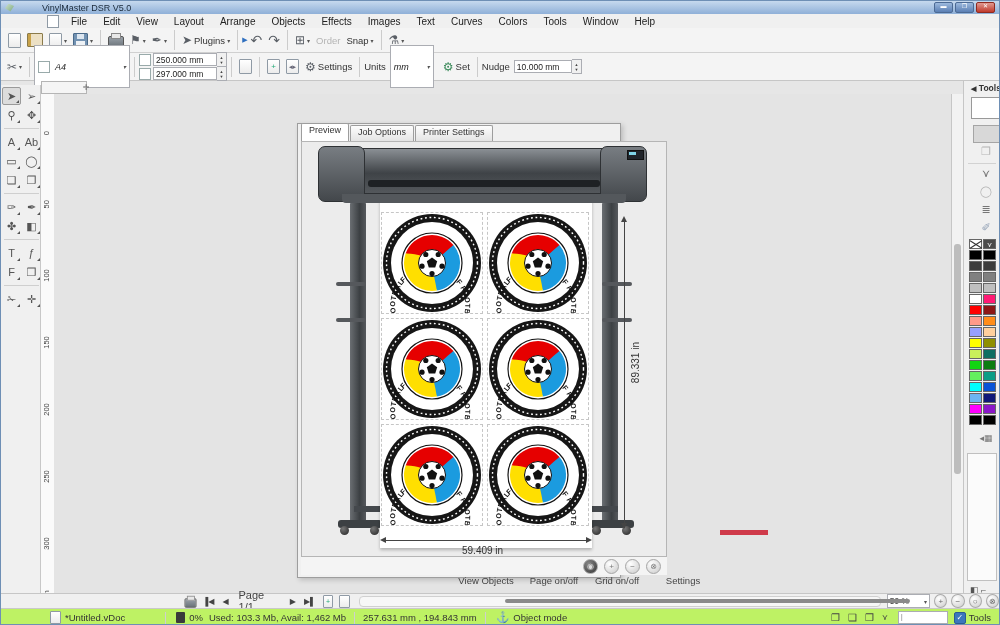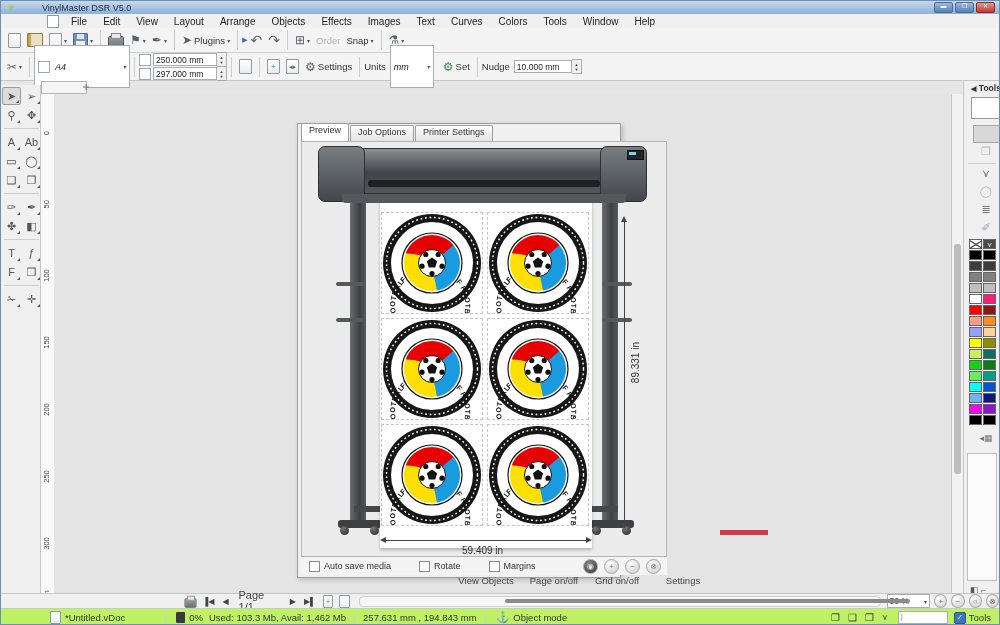--- a/index.html
+++ b/index.html
@@ -550,34 +550,20 @@
       <div class="arr" style="left:319px;top:74px;border-left:3.5px solid transparent;border-right:3.5px solid transparent;border-bottom:6px solid #444;"></div>
       <div class="arr" style="left:319px;top:381px;border-left:3.5px solid transparent;border-right:3.5px solid transparent;border-top:6px solid #444;"></div>
       <div class="dimlabel vert" style="left:328px;top:200px;">89.331 in</div>
 
       <div class="pr dimline" style="left:80px;top:398px;width:208px;height:1px;"></div>
       <div class="arr" style="left:78px;top:395px;border-top:3.5px solid transparent;border-bottom:3.5px solid transparent;border-right:6px solid #444;"></div>
       <div class="arr" style="left:284px;top:395px;border-top:3.5px solid transparent;border-bottom:3.5px solid transparent;border-left:6px solid #444;"></div>
       <div class="dimlabel" style="left:160px;top:403px;">59.409 in</div>
     </div>
     <div id="dlg-footer">
-      <span id="dlg-checkboxes" style="display:flex;">
-          <span class="cbwrap">
-            <span class="cb"></span>
-            <span>Auto save media</span>
-          </span>
-          <span class="cbwrap">
-            <span class="cb"></span>
-            <span>Rotate</span>
-          </span>
-          <span class="cbwrap">
-            <span class="cb"></span>
-            <span>Margins</span>
-          </span>
-        </span>
       <span style="margin-left:auto;display:flex;align-items:center;padding-right:6px;">
         <span class="rbtn dark">◉</span>
         <span class="rbtn">+</span>
         <span class="rbtn">−</span>
         <span class="rbtn">⊗</span>
       </span>
     </div>
   </div>
 
   <div id="cv-links">

